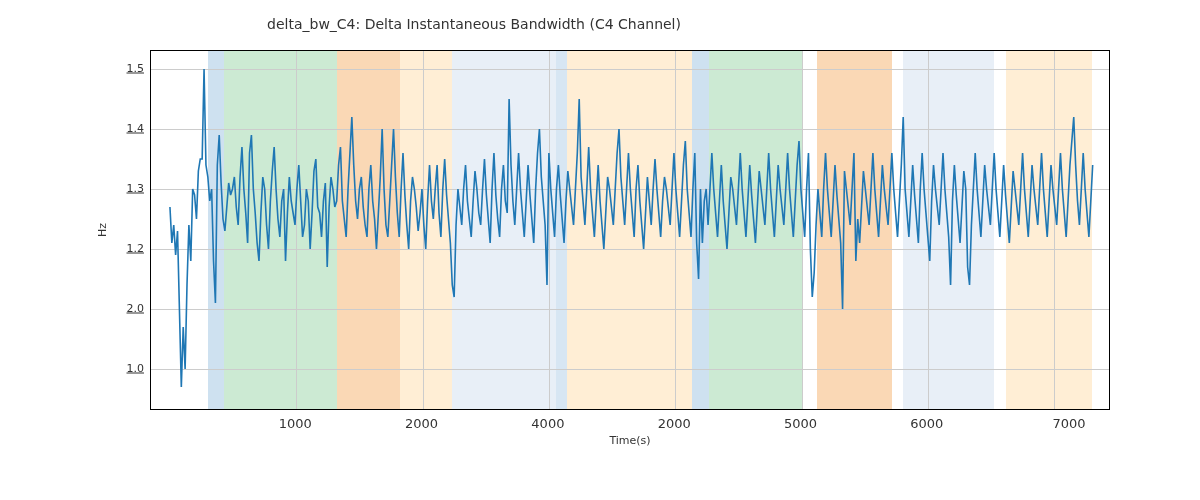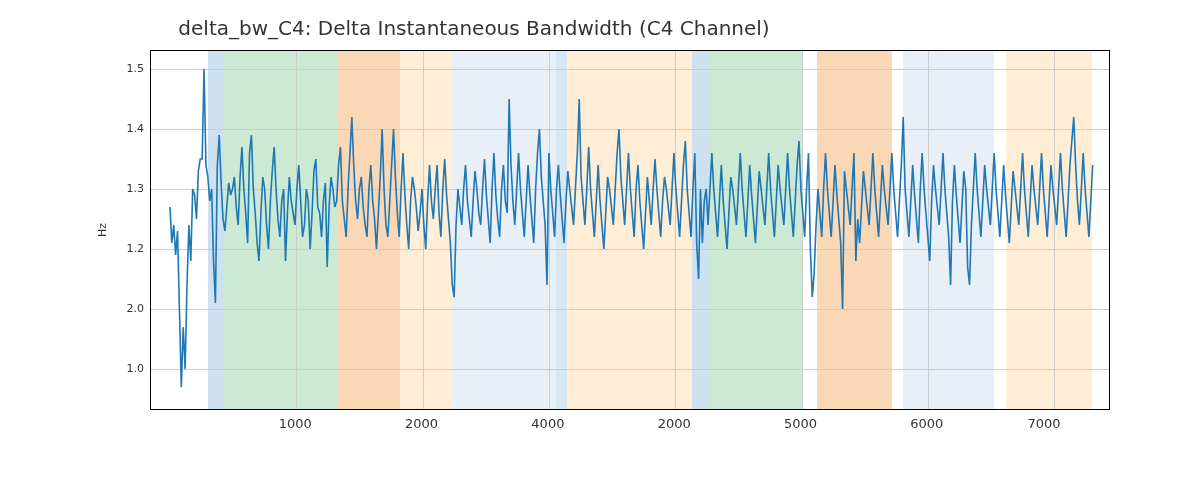--- a/index.html
+++ b/index.html
@@ -16,21 +16,21 @@
     position: relative;
     width: 1200px;
     height: 500px;
   }
   .title {
     position: absolute;
     top: 16px;
     left: 0;
     width: 948px;
     text-align: center;
-    font-size: 20px;
+    font-size: 14px;
     color: #333333;
   }
   .axes {
     position: absolute;
     left: 150px;
     top: 50px;
     width: 960px;
     height: 360px;
     border: 1px solid #000000;
     box-sizing: border-box;
@@ -58,20 +58,21 @@
     color: #333333;
   }
   .tick-label-y {
     position: absolute;
     left: 120px;
     transform: translateY(-50%);
     font-size: 11px;
     color: #333333;
     text-align: right;
     width: 24px;
+    text-decoration: underline;
   }
   .xlabel {
     position: absolute;
     top: 434px;
     left: 150px;
     width: 960px;
     text-align: center;
     font-size: 11px;
   }
   .ylabel {
@@ -98,20 +99,21 @@
   }
 </style>
 </head>
 <body>
 
 <div class="figure">
 
   <div class="title">delta_bw_C4: Delta Instantaneous Bandwidth (C4 Channel)</div>
 
   <div class="ylabel">Hz</div>
+  <div class="xlabel">Time(s)</div>
 
   <div class="axes">
     <div id="bands-layer">
         <div class="band" style="left: 56.8421px; width: 16.4211px; background: rgb(166, 200, 228); opacity: 0.55;"></div>
         <div class="band" style="left: 73.2632px; width: 112.421px; background: rgb(143, 209, 158); opacity: 0.45;"></div>
         <div class="band" style="left: 185.684px; width: 63.1579px; background: rgb(245, 178, 107); opacity: 0.5;"></div>
         <div class="band" style="left: 248.842px; width: 51.7895px; background: rgb(255, 224, 178); opacity: 0.55;"></div>
         <div class="band" style="left: 300.632px; width: 104.842px; background: rgb(219, 231, 243); opacity: 0.65;"></div>
         <div class="band" style="left: 405.474px; width: 10.1053px; background: rgb(166, 200, 228); opacity: 0.45;"></div>
         <div class="band" style="left: 415.579px; width: 125.053px; background: rgb(255, 224, 178); opacity: 0.55;"></div>
@@ -144,21 +146,21 @@
       </svg>
   </div>
 
   <div id="xtick-layer">
       <div class="tick-label-x" style="left: 295.263px;">1000</div>
       <div class="tick-label-x" style="left: 421.579px;">2000</div>
       <div class="tick-label-x" style="left: 547.895px;">4000</div>
       <div class="tick-label-x" style="left: 674.211px;">2000</div>
       <div class="tick-label-x" style="left: 800.526px;">5000</div>
       <div class="tick-label-x" style="left: 926.842px;">6000</div>
-      <div class="tick-label-x" style="left: 1044px; text-align: right;">7000</div>
+      <div class="tick-label-x" style="left: 1069px; text-align: right;">7000</div>
     </div>
   <div id="ytick-layer">
       <div class="tick-label-y" style="top: 368px;">1.0</div>
       <div class="tick-label-y" style="top: 308px;">2.0</div>
       <div class="tick-label-y" style="top: 248px; text-align: right;">1.2</div>
       <div class="tick-label-y" style="top: 188px;">1.3</div>
       <div class="tick-label-y" style="top: 128px;">1.4</div>
       <div class="tick-label-y" style="top: 68px;">1.5</div>
     </div>
 

